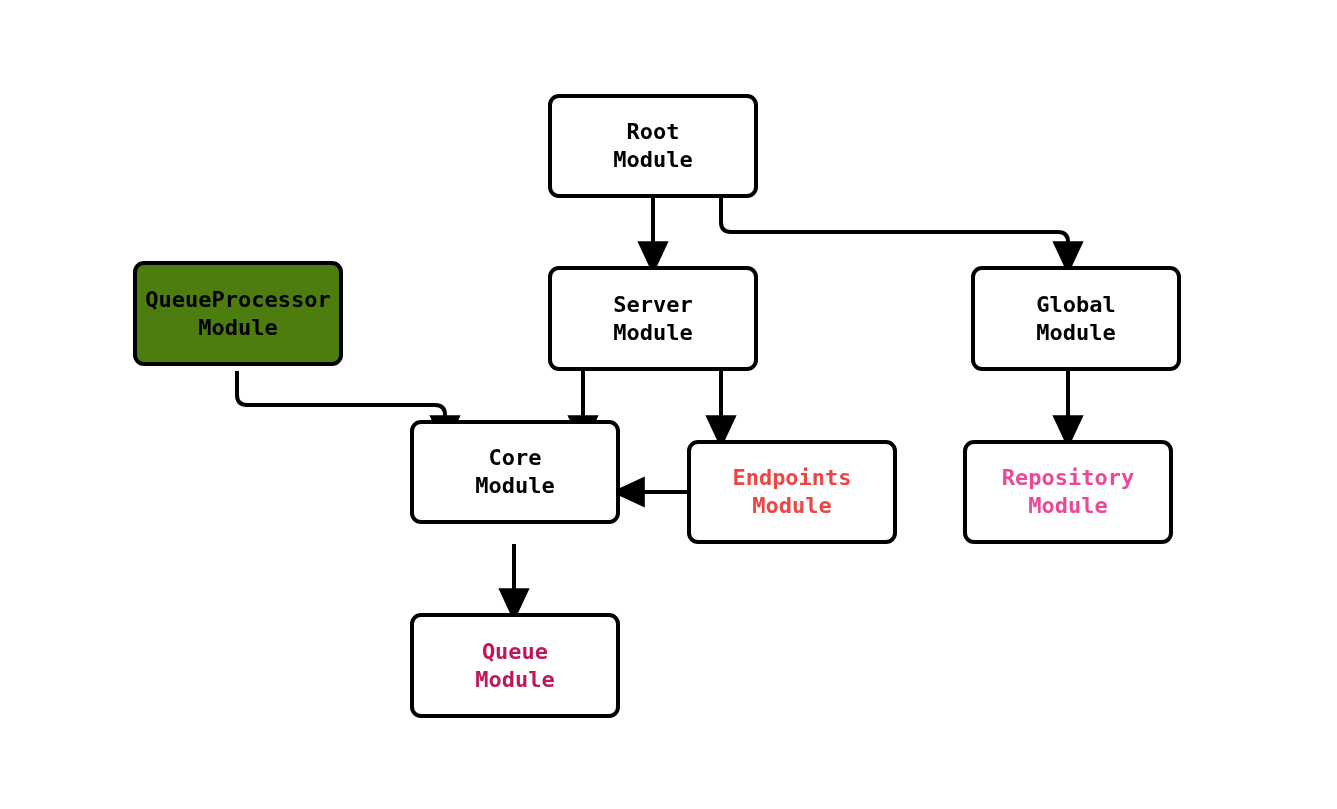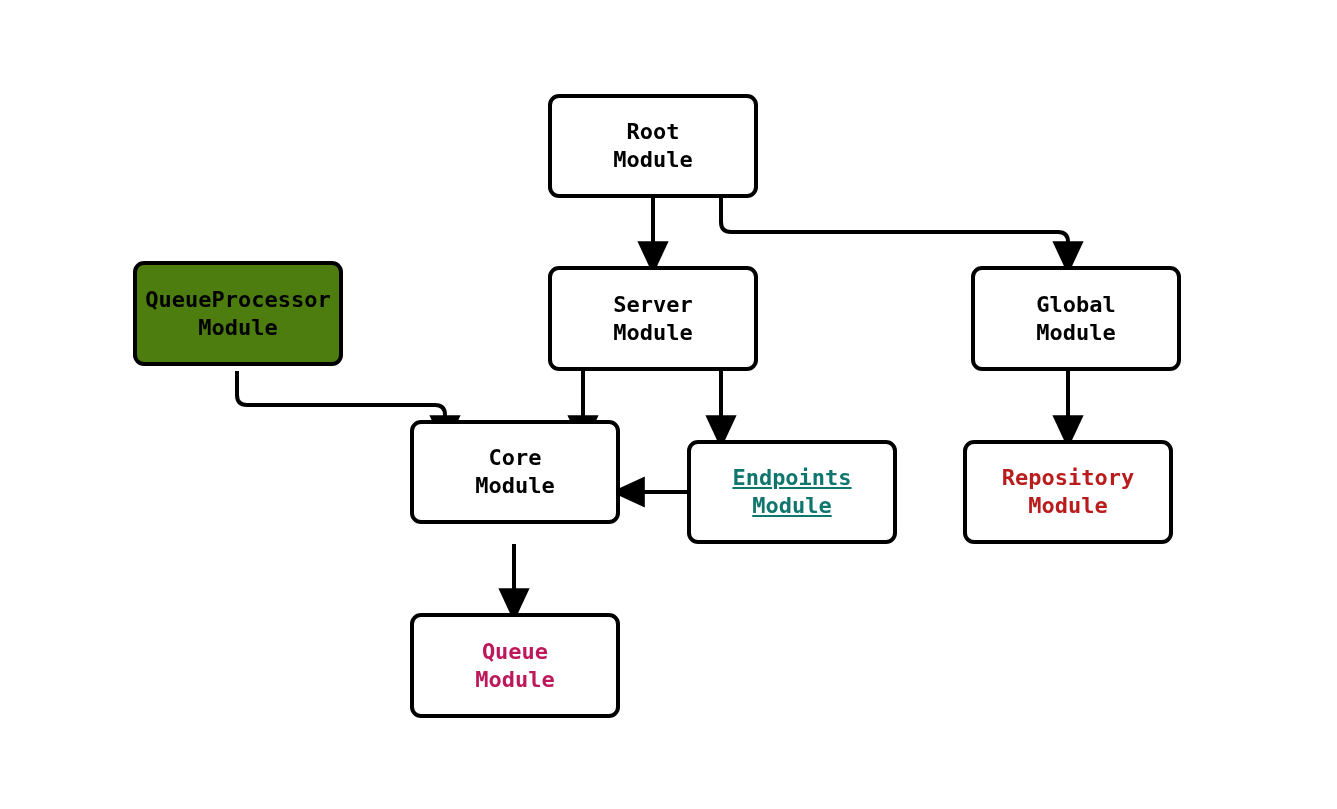--- a/index.html
+++ b/index.html
@@ -97,26 +97,26 @@
     <span class="node-label" style="color: rgb(0, 0, 0);">Global
 Module</span>
   </div>
 
   <div class="node" style="left: 410px; top: 420px; width: 210px; height: 104px; border-color: rgb(0, 0, 0); background: rgb(255, 255, 255);">
     <span class="node-label" style="color: rgb(0, 0, 0);">Core
 Module</span>
   </div>
 
   <div class="node" style="left: 687px; top: 440px; width: 210px; height: 104px; border-color: rgb(0, 0, 0); background: rgb(255, 255, 255);">
-    <span class="node-label" style="color: #0f766e; text-decoration: underline;">Endpoints
+    <span class="node-label" style="color: #ef4444;">Endpoints
 Module</span>
   </div>
 
   <div class="node" style="left: 963px; top: 440px; width: 210px; height: 104px; border-color: rgb(0, 0, 0); background: rgb(255, 255, 255);">
-    <span class="node-label" style="color: #b91c1c;">Repository
+    <span class="node-label" style="color: #ec4899;">Repository
 Module</span>
   </div>
 
   <div class="node" style="left: 410px; top: 613px; width: 210px; height: 105px; border-color: rgb(0, 0, 0); background: rgb(255, 255, 255);">
     <span class="node-label" style="color: #be185d;">Queue
 Module</span>
   </div>
 
 </div>
 

